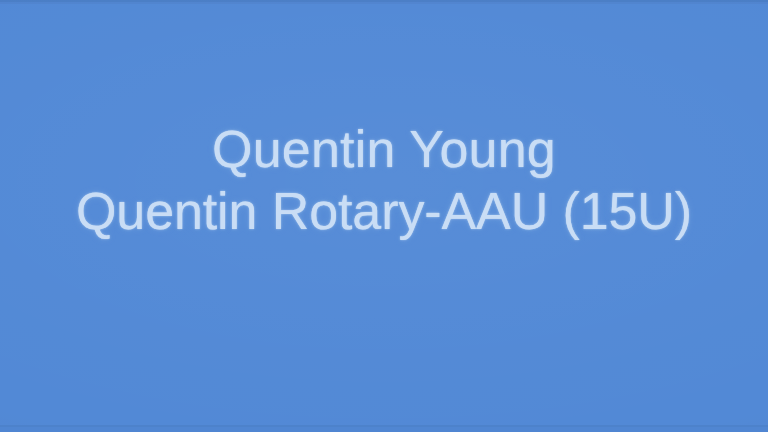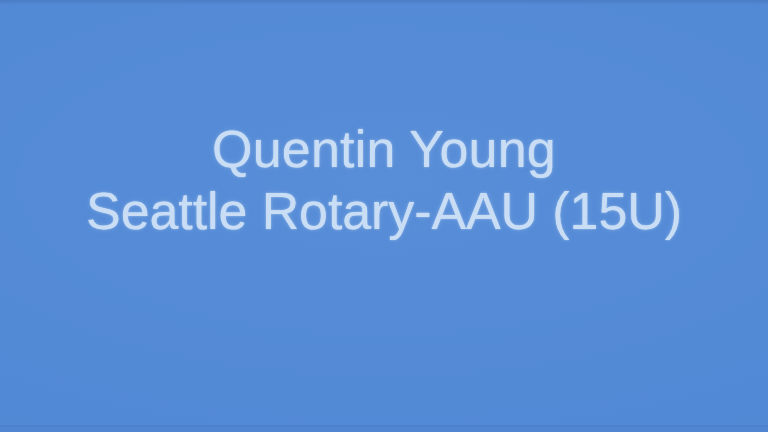--- a/index.html
+++ b/index.html
@@ -100,19 +100,19 @@
 
 <div id="screen">
 
   <div class="edge-band-top"></div>
   <div class="edge-band-top2"></div>
 
   <div class="field-noise"></div>
 
   <div class="title-block">
     <span class="title-line line-1">Quentin Young</span>
-    <span class="title-line line-2">Seattle Rotary-AAU (15U)</span>
+    <span class="title-line line-2">Quentin Rotary-AAU (15U)</span>
   </div>
 
   <div class="edge-band-bottom"></div>
   <div class="edge-band-bottom2"></div>
 
 </div>
 
 </body></html>

